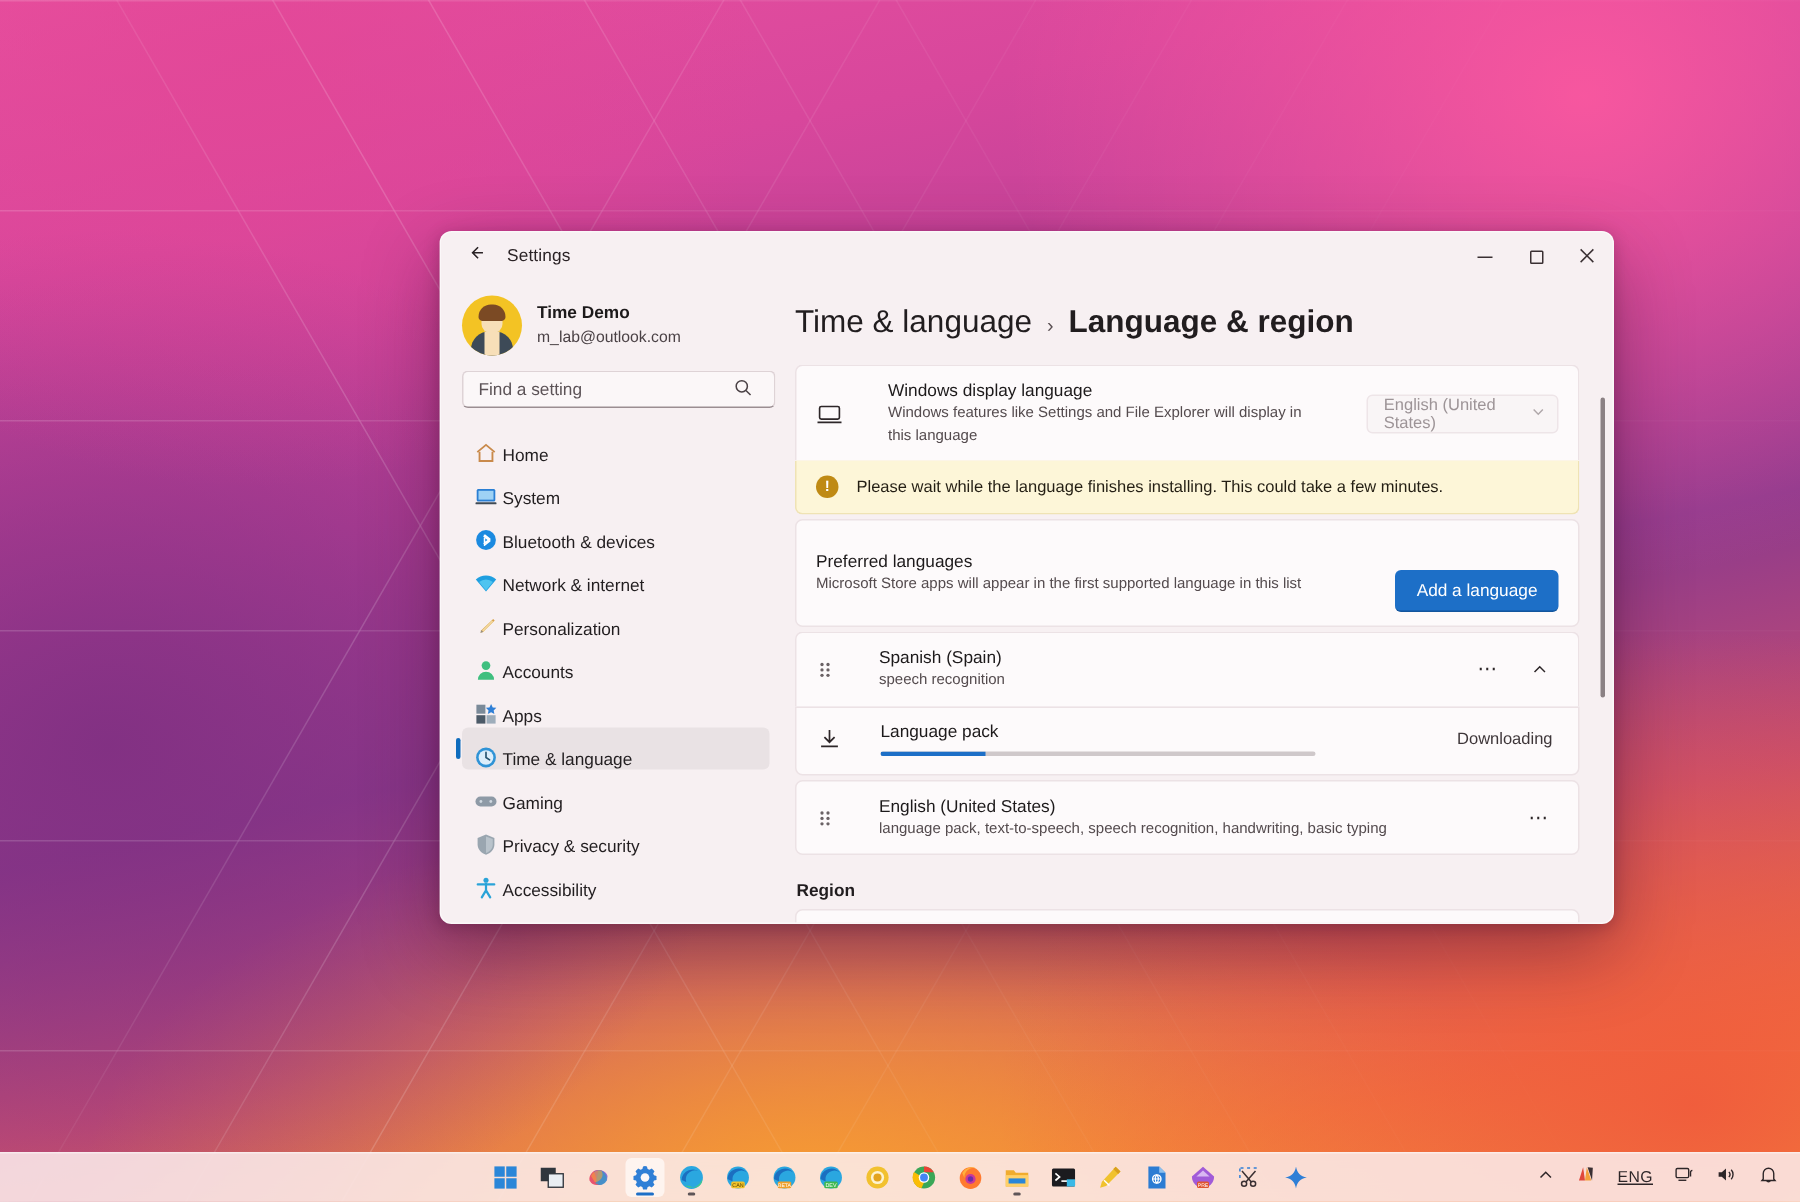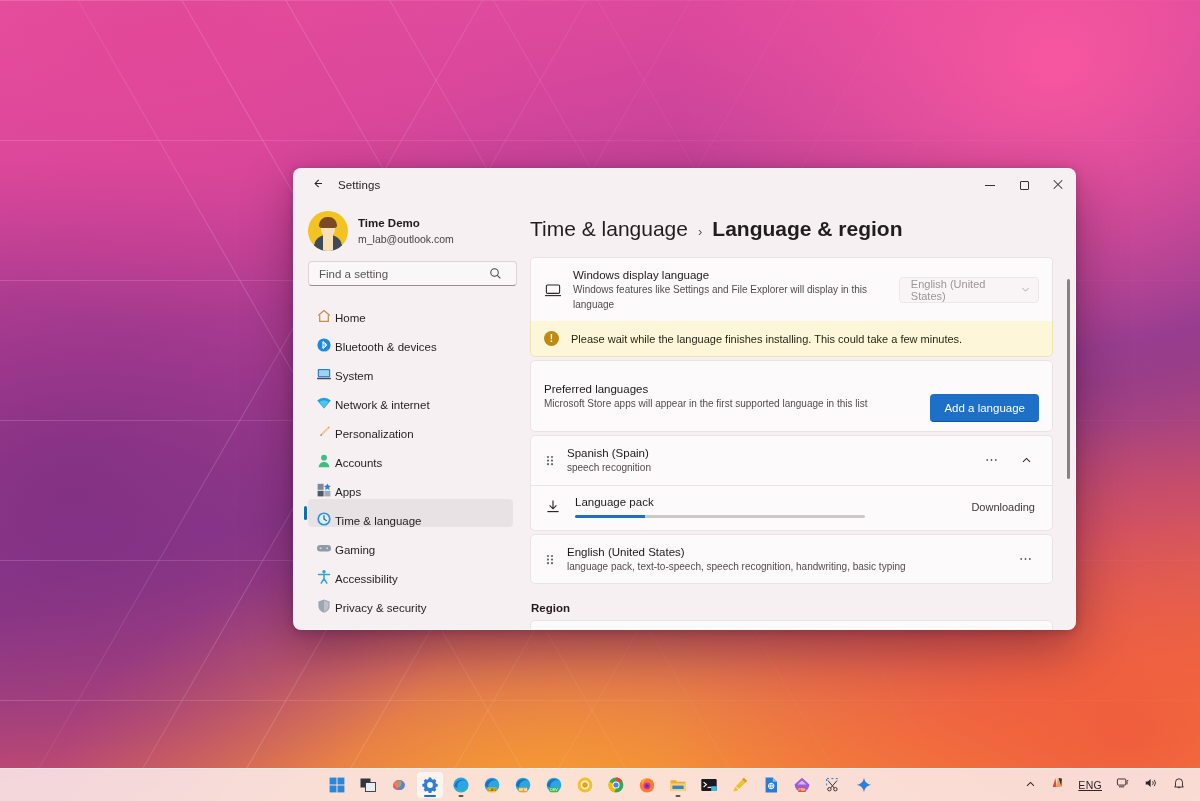--- a/index.html
+++ b/index.html
@@ -23,21 +23,21 @@
   
   #facets { position:absolute; inset:-60px; opacity:.30; pointer-events:none; }
   #facets .ln {
     position: absolute; height: 1px; width: 2400px; left: -600px;
     background: linear-gradient(90deg, rgba(255,255,255,0) 0%, rgba(255,255,255,.55) 25%, rgba(255,255,255,.15) 60%, rgba(255,255,255,0) 100%);
     transform-origin: center;
   }
 
   
   #settings-window {
-    position: absolute; left: 293px; top: 168px; width: 783px; height: 462px;
+    position: absolute; left: 293px; top: 154px; width: 783px; height: 462px;
     background: #f7f0f2; border-radius: 8px;
     box-shadow: 0 18px 50px rgba(60,10,40,.42), 0 2px 10px rgba(60,10,40,.25);
     overflow: hidden; display: flex; flex-direction: column;
     border: 1px solid rgba(255,255,255,.55);
   }
   .titlebar {
     height: 32px; display: flex; align-items: center; flex: 0 0 32px;
     background: #f7f0f2;
   }
   .back-btn {
@@ -113,21 +113,21 @@
   .section-head { font-size: 11.5px; font-weight: bold; color:#211d1f; margin: 0 0 6px 1px; }
 
   .card {
     background:#fdfafb; border:1px solid #ece2e5; border-radius:5px;
     margin-bottom: 3px;
   }
   .card.flat-top { border-radius: 5px 5px 0 0; border-bottom:none; margin-bottom:0; }
   .card.flat-bottom { border-radius: 0 0 5px 5px; margin-bottom:3px; }
 
   .row {
-    display:flex; align-items:center; gap:11px; padding: 9px 13px; min-height: 46px;
+    display:flex; align-items:center; gap:30px; padding: 9px 13px; min-height: 46px;
   }
   .row-ico { width:18px; flex:0 0 18px; display:flex; align-items:center; justify-content:center; color:#2d2628; }
   .row-txt { flex:1 1 auto; min-width:0; }
   .row-title { font-size: 11.5px; color:#1d1a1b; line-height:1.4; }
   .row-sub { font-size: 10px; color:#544b4e; line-height:1.45; }
   .row-right { margin-left:auto; display:flex; align-items:center; gap:8px; }
 
   .combo {
     height: 26px; min-width: 116px; border:1px solid #e2d8db; border-radius:4px;
     background:#faf6f7; display:flex; align-items:center; justify-content:space-between;
@@ -156,21 +156,21 @@
 
   .grip { width:12px; flex:0 0 12px; display:flex; align-items:center; justify-content:center; }
   .grip svg { width:10px; height:14px; }
 
   .icon-btn {
     width:26px; height:26px; border-radius:4px; display:flex; align-items:center;
     justify-content:center; color:#2d2628;
   }
   .dots { font-size:13px; letter-spacing:1px; line-height:0; color:#2d2628; }
 
-  .pack-row { display:flex; align-items:center; gap:13px; padding: 10px 13px 12px 13px; }
+  .pack-row { display:flex; align-items:center; gap:25px; padding: 10px 13px 12px 13px; }
   .pack-main { flex:1 1 auto; }
   .pack-label { font-size: 11.5px; color:#1d1a1b; margin-bottom:7px; }
   .progress { height:3px; width: 290px; background:#cfc8ca; border-radius:2px; overflow:hidden; }
   .progress > i { display:block; height:100%; background:#1d6fc7; }
   .pack-status { font-size: 11px; color:#3e3639; margin-left:auto; padding-right:4px; }
 
   
   .scrollbar { position:absolute; right:5px; top:78px; width:3px; height:338px; }
   .scrollbar > i { position:absolute; left:0; top:0; width:3px; height:200px; background:#8b8184; border-radius:2px; display:block;}
 
@@ -286,36 +286,36 @@
                 <path d="M2.2 7.4 L8 2.6 L13.8 7.4"></path>
                   <path d="M3.7 7.2 V13.3 H12.3 V7.2"></path>
               </svg>
             </span>
             <span class="nav-label">Home</span>
           </div>
 
           <div class="navitem">
             <span class="nav-ico">
               <svg viewBox="0 0 16 16">
-                <circle cx="8" cy="8" r="6.6" fill="#1b8ae0"></circle>
-                <path d="M7 4.5 L10.6 7.4 L6.4 10.6 M6.4 5.4 L10.6 8.6 L7 11.5 V4.5" fill="none" stroke="#fff" stroke-width="1" stroke-linejoin="round"></path>
-              </svg>
-            </span>
-            <span class="nav-label">Bluetooth &amp; devices</span>
-          </div>
-
-          <div class="navitem">
-            <span class="nav-ico">
-              <svg viewBox="0 0 16 16">
                 <rect x="1.8" y="3" width="12.4" height="8.3" rx="1" fill="#2a7fd4"></rect>
                 <rect x="3" y="4.2" width="10" height="5.9" fill="#9ed2f5"></rect>
                 <rect x="1" y="11.8" width="14" height="1.4" rx=".6" fill="#3f4a55"></rect>
               </svg>
             </span>
             <span class="nav-label">System</span>
+          </div>
+
+          <div class="navitem">
+            <span class="nav-ico">
+              <svg viewBox="0 0 16 16">
+                <circle cx="8" cy="8" r="6.6" fill="#1b8ae0"></circle>
+                <path d="M7 4.5 L10.6 7.4 L6.4 10.6 M6.4 5.4 L10.6 8.6 L7 11.5 V4.5" fill="none" stroke="#fff" stroke-width="1" stroke-linejoin="round"></path>
+              </svg>
+            </span>
+            <span class="nav-label">Bluetooth &amp; devices</span>
           </div>
 
           <div class="navitem">
             <span class="nav-ico">
               <svg viewBox="0 0 16 16">
                 <path d="M1.2 5.4 A10 10 0 0 1 14.8 5.4 L8 13.4 Z" fill="#1f9fe0"></path>
                 <path d="M3.4 7 A7 7 0 0 1 12.6 7 L8 12.6 Z" fill="#4fc4f0"></path>
               </svg>
             </span>
             <span class="nav-label">Network &amp; internet</span>
@@ -372,35 +372,35 @@
                 <circle cx="11.2" cy="8.3" r=".95" fill="#cfd8e0"></circle>
                 <circle cx="4.6" cy="8.3" r=".95" fill="#cfd8e0"></circle>
               </svg>
             </span>
             <span class="nav-label">Gaming</span>
           </div>
 
           <div class="navitem">
             <span class="nav-ico">
               <svg viewBox="0 0 16 16">
+                <path d="M8 1.4 L13.6 3.6 V8 C13.6 11.4 11 13.8 8 14.8 C5 13.8 2.4 11.4 2.4 8 V3.6 Z" fill="#9aa6b0"></path>
+                <path d="M8 2.6 L12.5 4.3 V8 C12.5 10.8 10.4 12.8 8 13.7 Z" fill="#b9c3cb"></path>
+              </svg>
+            </span>
+            <span class="nav-label">Privacy &amp; security</span>
+          </div>
+
+          <div class="navitem">
+            <span class="nav-ico">
+              <svg viewBox="0 0 16 16">
                 <circle cx="8" cy="2.8" r="1.7" fill="#2aa3d8"></circle>
                 <path d="M2.5 5.6 H13.5 M8 5.2 V9.6 M8 9.6 L5.2 14.2 M8 9.6 L10.8 14.2" fill="none" stroke="#2aa3d8" stroke-width="1.5" stroke-linecap="round"></path>
               </svg>
             </span>
             <span class="nav-label">Accessibility</span>
-          </div>
-
-          <div class="navitem">
-            <span class="nav-ico">
-              <svg viewBox="0 0 16 16">
-                <path d="M8 1.4 L13.6 3.6 V8 C13.6 11.4 11 13.8 8 14.8 C5 13.8 2.4 11.4 2.4 8 V3.6 Z" fill="#9aa6b0"></path>
-                <path d="M8 2.6 L12.5 4.3 V8 C12.5 10.8 10.4 12.8 8 13.7 Z" fill="#b9c3cb"></path>
-              </svg>
-            </span>
-            <span class="nav-label">Privacy &amp; security</span>
           </div>
 
         </div>
       </div>
 
       <div class="main">
         <div class="main-inner">
 
           <div class="crumbs">
             <span class="crumb-parent">Time &amp; language</span>

